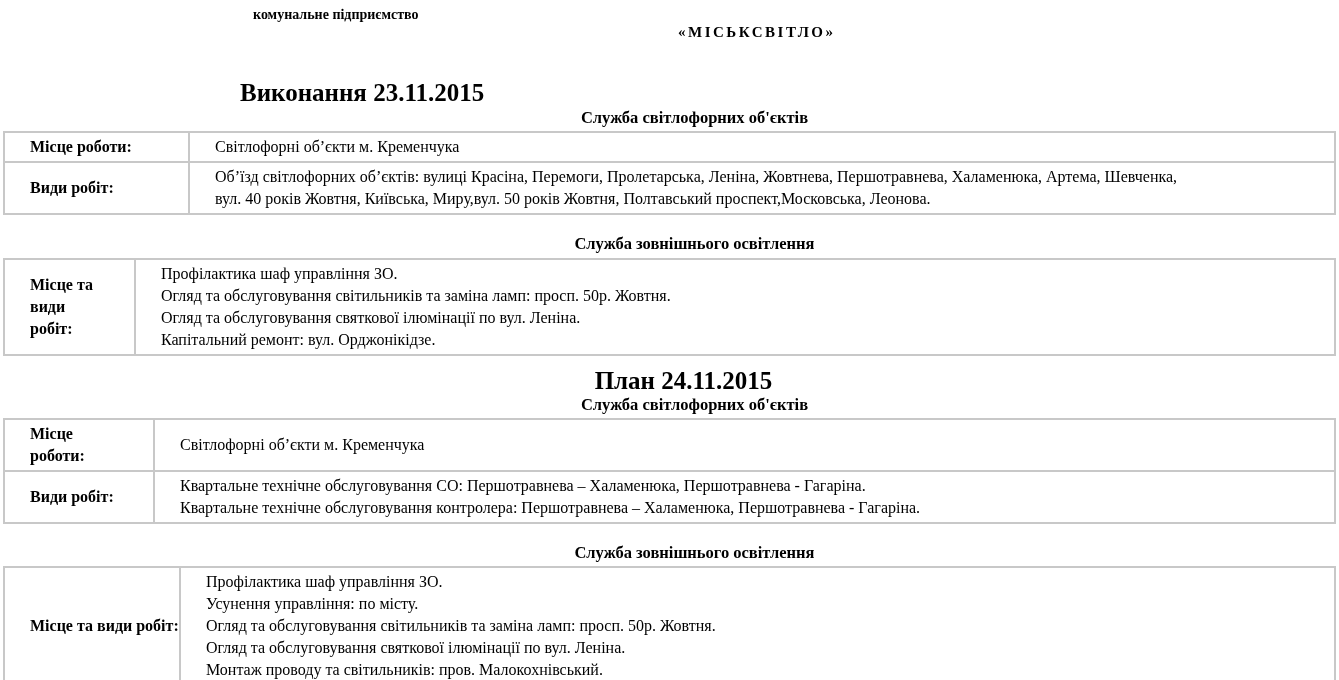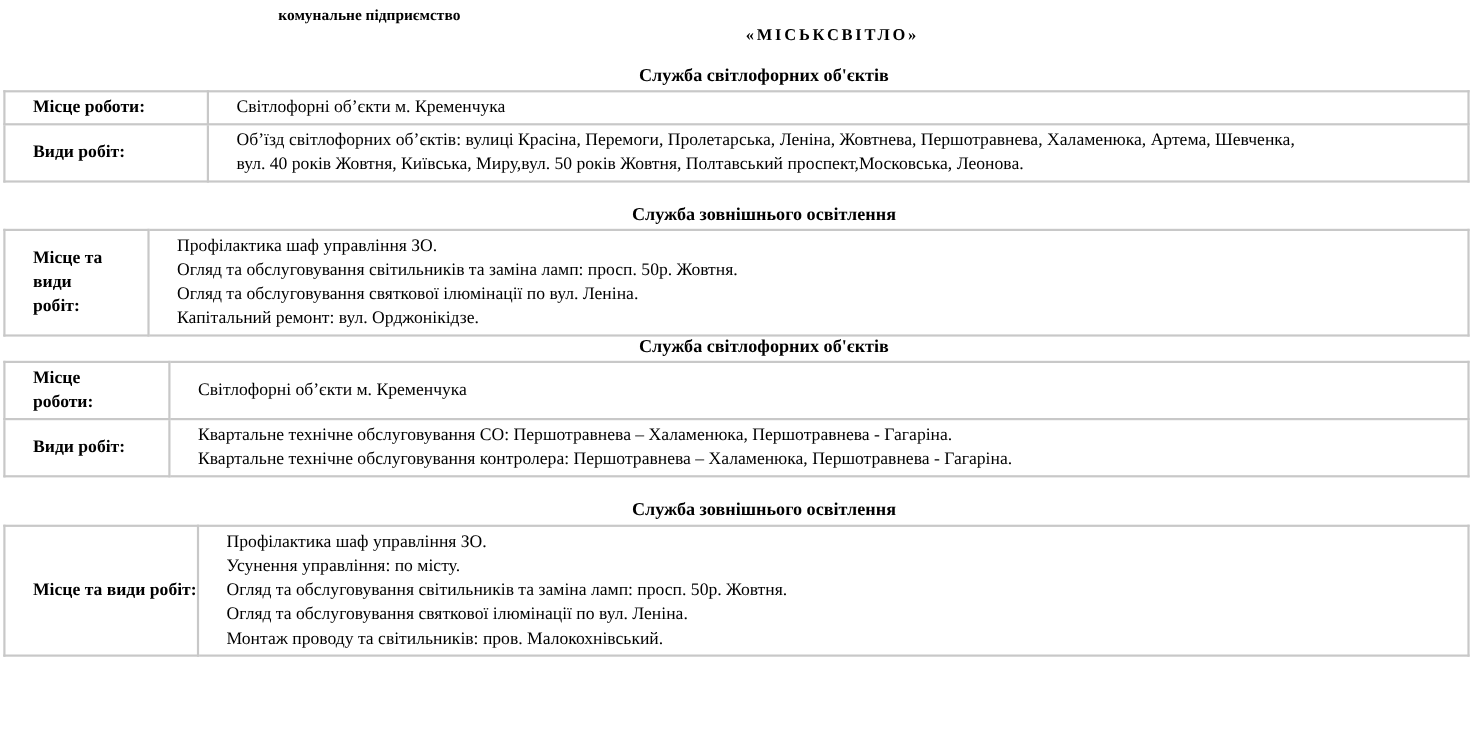--- a/index.html
+++ b/index.html
@@ -89,20 +89,21 @@
 </head>
 <body>
 
 <div>
 
   <div class="doc-header">
     <span class="org-type">комунальне підприємство</span>
     <span class="org-name">«МІСЬКСВІТЛО»</span>
   </div>
 
+  <div class="h-main h-vykonannia">Виконання 23.11.2015</div>
 
   <div class="subhead">Служба світлофорних об'єктів</div>
 
   <table class="t t1">
     <colgroup>
         <col class="c1">
         <col>
       </colgroup>
     <tbody>
         <tr>
@@ -134,20 +135,21 @@
       <td class="val">
         <div>Профілактика шаф управління ЗО.</div>
         <div>Огляд та обслуговування світильників та заміна ламп: просп. 50р. Жовтня.</div>
         <div>Огляд та обслуговування святкової ілюмінації по вул. Леніна.</div>
         <div>Капітальний ремонт: вул. Орджонікідзе.</div>
       </td>
     </tr>
   </tbody>
     </table>
 
+  <div class="h-main h-plan">План 24.11.2015</div>
 
   <div class="subhead">Служба світлофорних об'єктів</div>
 
   <table class="t t3">
     <colgroup>
         <col class="c1">
         <col>
       </colgroup>
     <tbody>
         <tr>

